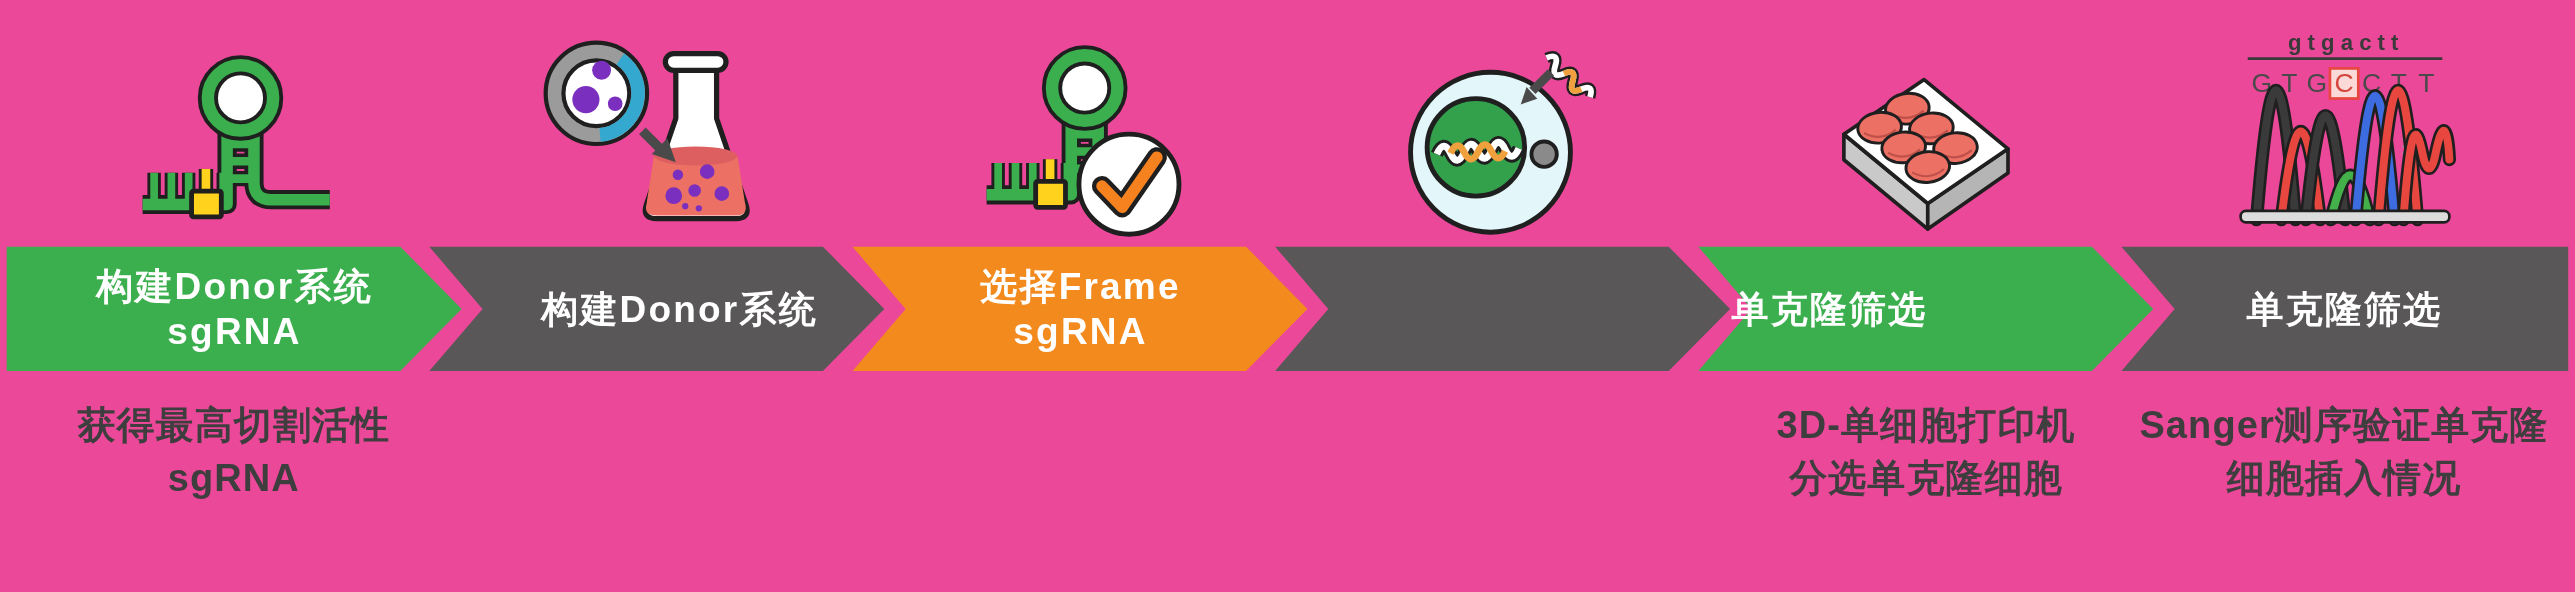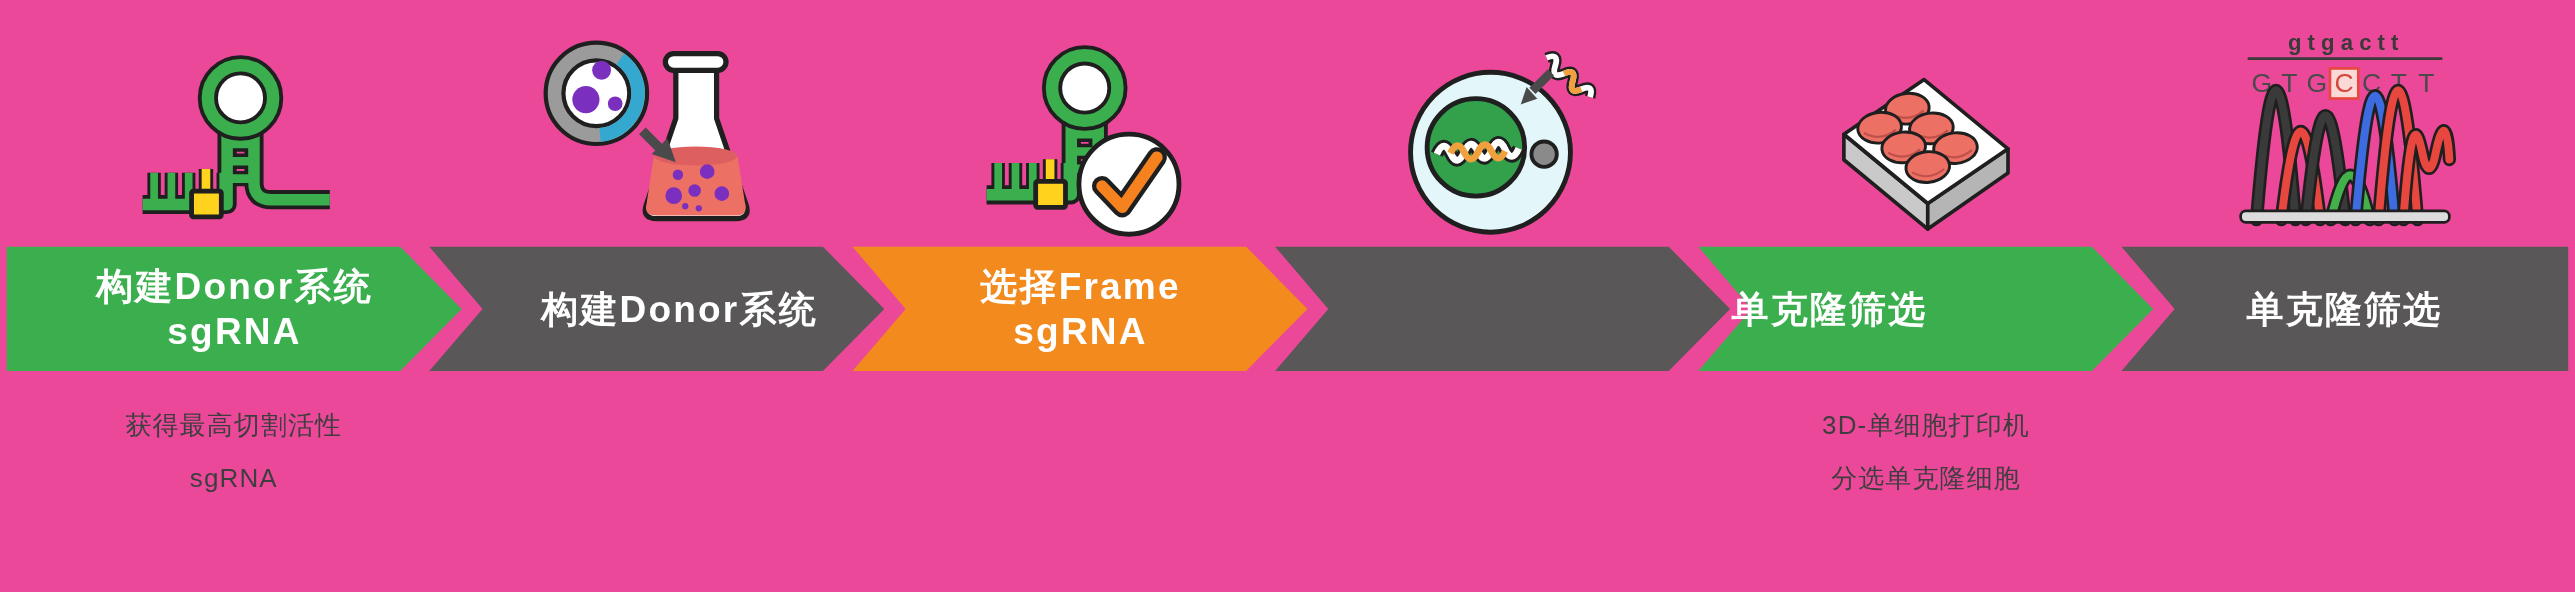--- a/index.html
+++ b/index.html
@@ -6,21 +6,21 @@
   .canvas{position:relative;width:2576px;height:592px;background:#ec4899;overflow:hidden;
           font-family:"Liberation Sans","DejaVu Sans",sans-serif;}
   .banner{position:absolute;left:0;top:0;width:2576px;height:592px;}
   .icon-box{position:absolute;top:11px;width:230px;height:229px;display:flex;
             align-items:flex-end;justify-content:center;}
   .step-label{position:absolute;top:247px;width:395px;height:124px;display:flex;
               align-items:center;justify-content:center;text-align:center;
               color:#ffffff;font-weight:bold;font-size:37px;line-height:45px;
               letter-spacing:2.2px;white-space:pre-line;}
   .step-desc{position:absolute;top:399px;width:460px;text-align:center;
-             color:#3E3E3E;font-size:26px;line-height:53px;font-weight:400;
+             color:#3E3E3E;font-size:38px;line-height:53px;font-weight:700;
              letter-spacing:1.1px;white-space:pre-line;}
   svg{display:block;}
 </style>
 </head>
 <body>
 
 <div class="canvas">
 
   <svg class="banner" viewBox="0 0 4699 1080">
     <polygon points="12,450 730,450 842,563.5 730,677 12,677" fill="#3BAE4E"></polygon>
@@ -192,15 +192,17 @@
   <div class="step-label" style="left:482px;">构建Donor系统</div>
   <div class="step-label" style="left:883px;">选择Frame
 sgRNA</div>
   <div class="step-label" style="left:1632px;">单克隆筛选</div>
   <div class="step-label" style="left:2147px;">单克隆筛选</div>
 
   <div class="step-desc" style="left:3.8px;">获得最高切割活性
 sgRNA</div>
   <div class="step-desc" style="left:1696px;">3D-单细胞打印机
 分选单克隆细胞</div>
+  <div class="step-desc" style="left:2114px;">Sanger测序验证单克隆
+细胞插入情况</div>
 
 </div>
 
 
 </body></html>

